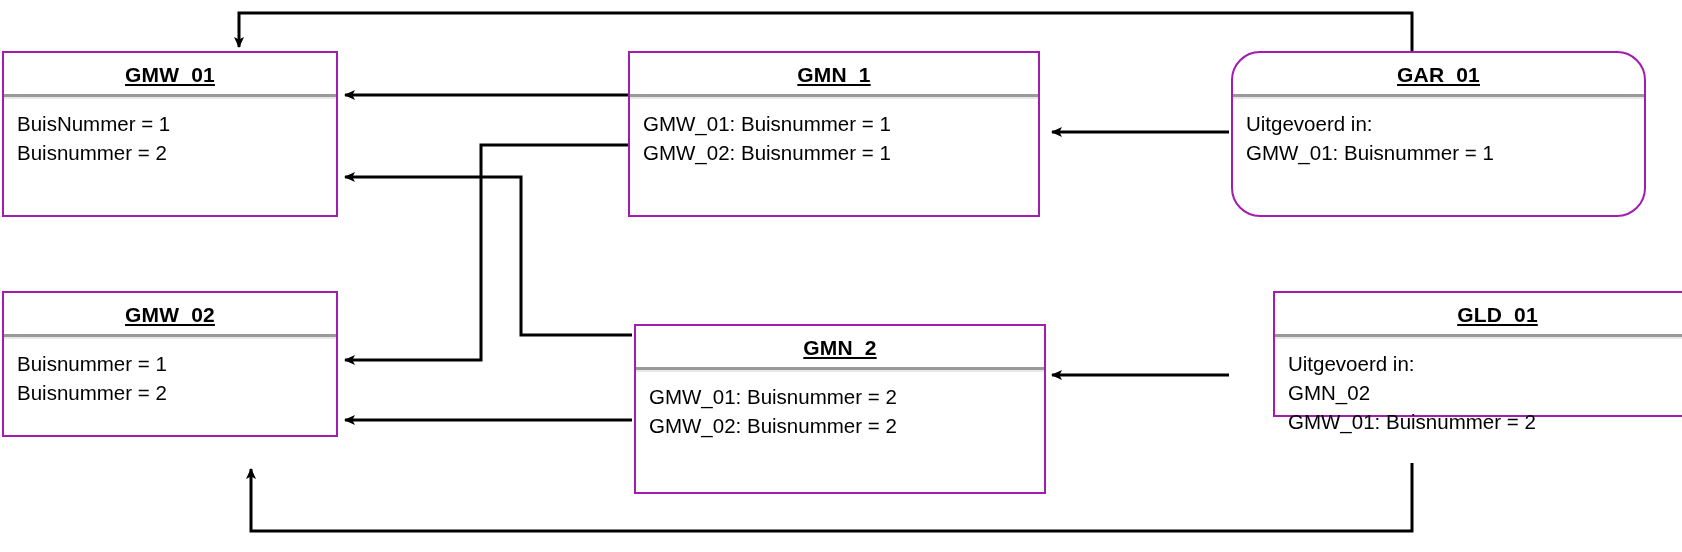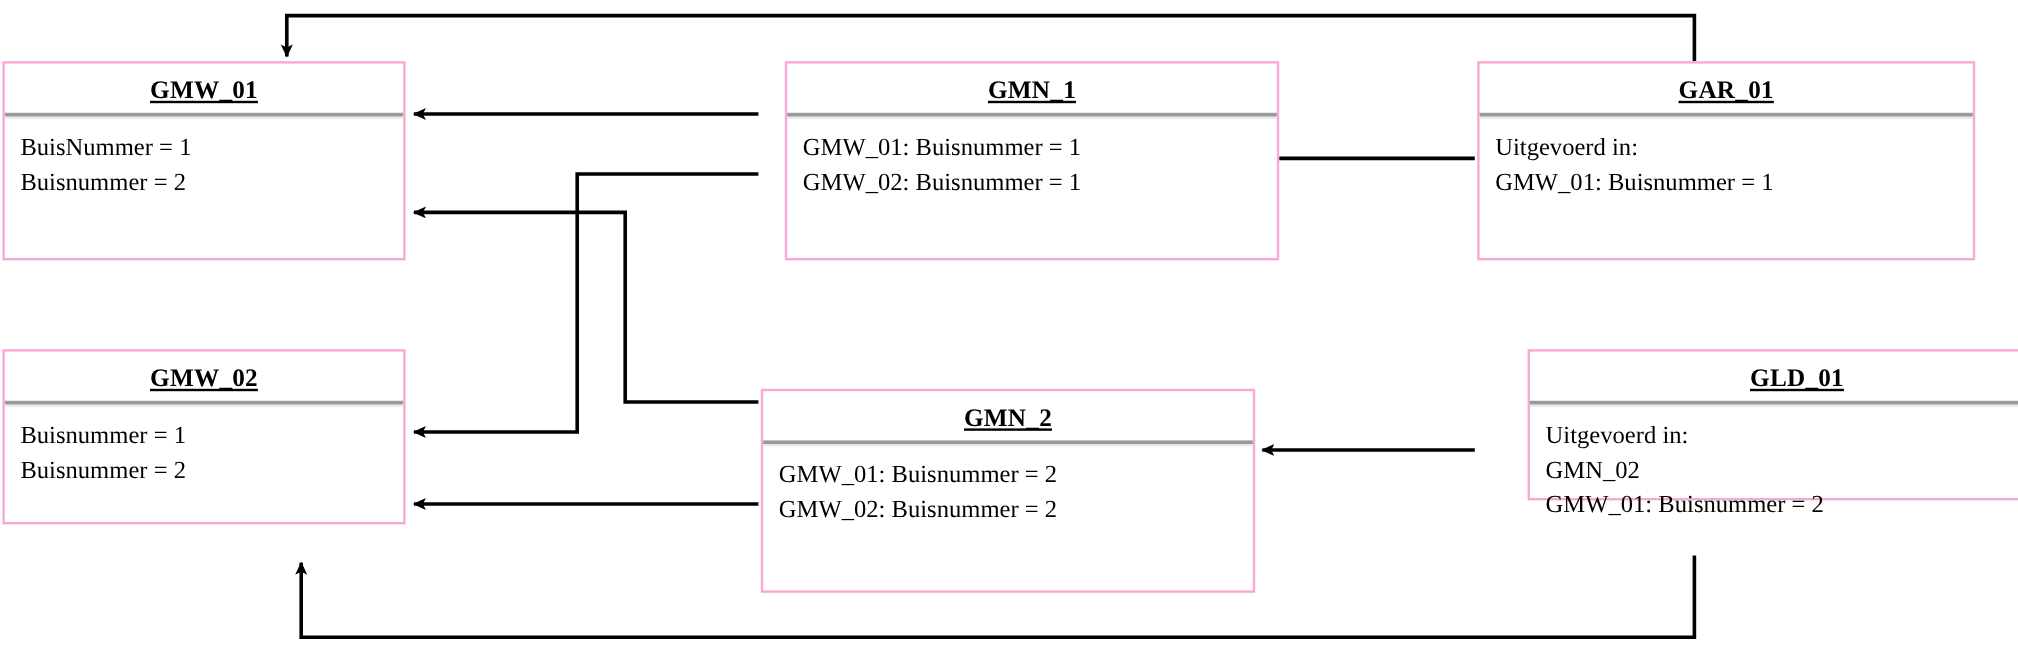--- a/index.html
+++ b/index.html
@@ -23,23 +23,22 @@
     left: 0;
     top: 0;
     width: 1682px;
     height: 552px;
     pointer-events: none;
   }
   .node {
     position: absolute;
     box-sizing: border-box;
     background: #ffffff;
-    border: 2px solid #f9a8d4;
+    border: 2px solid #a21caf;
     z-index: 2;
-    font-family: Liberation Serif, serif;
   }
   .node-header {
     height: 44px;
     display: flex;
     align-items: center;
     justify-content: center;
     box-sizing: border-box;
     position: relative;
   }
   .node-title {
@@ -97,32 +96,32 @@
     <div class="node-header">
       <span class="node-title">GMW_01</span>
       <span class="node-divider"></span>
     </div>
     <div class="node-body">
       <div class="node-line">BuisNummer = 1</div>
       <div class="node-line">Buisnummer = 2</div>
     </div>
   </div>
 
-  <div class="node" style="left: 654px; top: 51px; width: 412px; height: 166px;">
+  <div class="node" style="left: 628px; top: 51px; width: 412px; height: 166px;">
     <div class="node-header">
       <span class="node-title">GMN_1</span>
       <span class="node-divider"></span>
     </div>
     <div class="node-body">
       <div class="node-line">GMW_01: Buisnummer = 1</div>
       <div class="node-line">GMW_02: Buisnummer = 1</div>
     </div>
   </div>
 
-  <div class="node" style="left: 1231px; top: 51px; width: 415px; height: 166px;">
+  <div class="node" style="left: 1231px; top: 51px; width: 415px; height: 166px; border-radius: 29px;">
     <div class="node-header">
       <span class="node-title">GAR_01</span>
       <span class="node-divider"></span>
     </div>
     <div class="node-body">
       <div class="node-line">Uitgevoerd in:</div>
       <div class="node-line">GMW_01: Buisnummer = 1</div>
     </div>
   </div>
 

